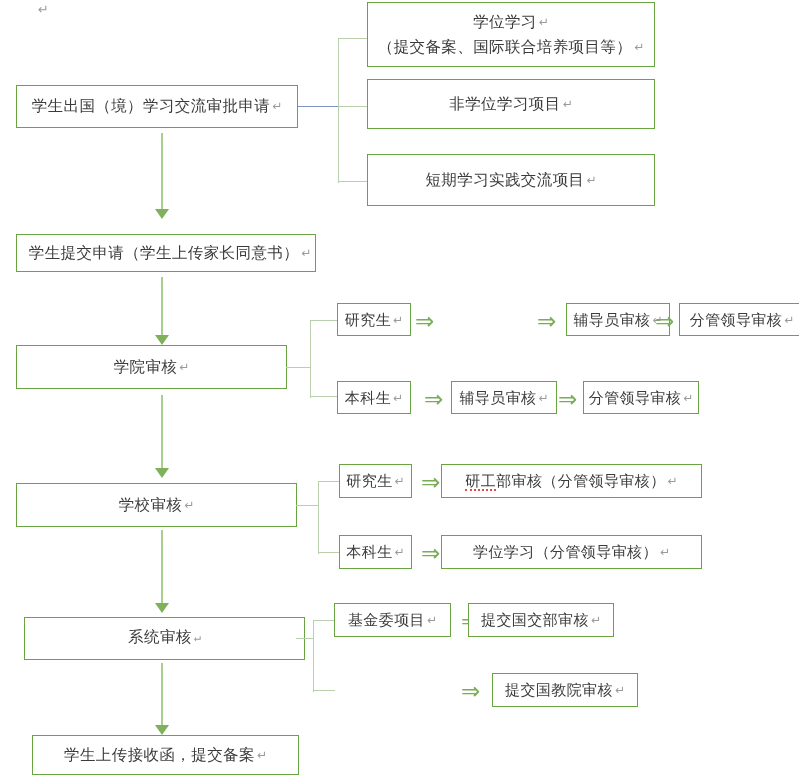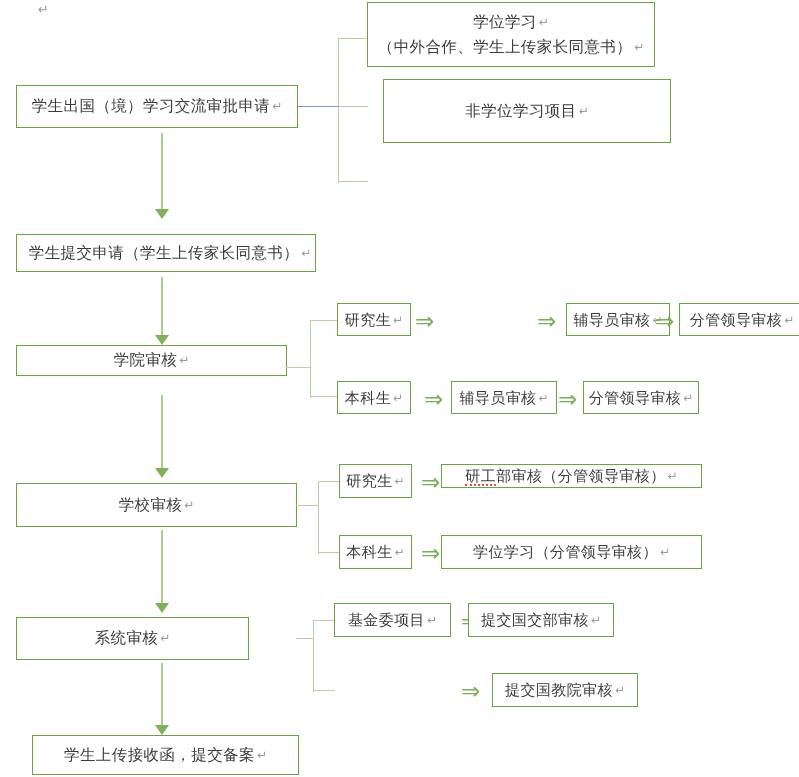--- a/index.html
+++ b/index.html
@@ -132,43 +132,46 @@
   <div class="bracket blue-in" style="left:338px; top:38px; width:30px; height:145px;">
     <div class="trunk"></div>
     <div class="in" style="left:-40px; top:68px; width:41px;"></div>
     <div class="out" style="left:0px; top:0px; width:30px;"></div>
     <div class="out" style="left:0px; top:68px; width:30px;"></div>
     <div class="out" style="left:0px; top:143px; width:30px;"></div>
   </div>
 
   <div class="box" style="left:367px; top:2px; width:288px; height:65px;">
     <span class="ln"><span>学位学习</span><span class="pil">↵</span></span>
-    <span class="ln"><span>（中外合作、学生上传家长同意书）</span><span class="pil">↵</span></span>
-  </div>
-
-  <div class="box" style="left:367px; top:79px; width:288px; height:64px;margin-left:16px;">
+    <span class="ln"><span>（提交备案、国际联合培养项目等）</span><span class="pil">↵</span></span>
+  </div>
+
+  <div class="box" style="left:367px; top:79px; width:288px; height:50px;">
     <span class="ln"><span>非学位学习项目</span><span class="pil">↵</span></span>
   </div>
 
+  <div class="box" style="left:367px; top:154px; width:288px; height:52px;">
+    <span class="ln"><span>短期学习实践交流项目</span><span class="pil">↵</span></span>
+  </div>
 
   <div class="vflow" style="left:155px; top:133px; height:86px;">
     <div class="stem" style="height:76px;"></div>
     <div class="head" style="top:76px;"></div>
   </div>
 
   <div class="box" style="left:16px; top:234px; width:300px; height:38px;padding-left:8px;">
     <span class="ln"><span>学生提交申请（学生上传家长同意书）</span><span class="pil">↵</span></span>
   </div>
 
   <div class="vflow" style="left:155px; top:277px; height:68px;">
     <div class="stem" style="height:58px;"></div>
     <div class="head" style="top:58px;"></div>
   </div>
 
-  <div class="box" style="left:16px; top:345px; width:271px; height:31px;">
+  <div class="box" style="left:16px; top:345px; width:271px; height:44px;">
     <span class="ln"><span>学院审核</span><span class="pil">↵</span></span>
   </div>
 
   <div class="bracket" style="left:310px; top:320px; width:28px; height:78px;">
     <div class="trunk"></div>
     <div class="in" style="left:-24px; top:47px; width:25px;"></div>
     <div class="out" style="left:0px; top:0px; width:28px;"></div>
     <div class="out" style="left:0px; top:76px; width:28px;"></div>
   </div>
 
@@ -210,38 +213,38 @@
     <div class="trunk"></div>
     <div class="in" style="left:-22px; top:24px; width:23px;"></div>
     <div class="out" style="left:0px; top:0px; width:22px;"></div>
     <div class="out" style="left:0px; top:71px; width:22px;"></div>
   </div>
 
   <div class="box small" style="left:339px; top:464px; width:73px; height:34px;">
     <span class="ln"><span>研究生</span><span class="pil">↵</span></span>
   </div>
   <span class="darrow" style="left:421px; top:471px;">⇒</span>
-  <div class="box small" style="left:441px; top:464px; width:261px; height:24px;align-items:center;">
+  <div class="box small" style="left:441px; top:464px; width:261px; height:34px;align-items:center;">
     <span class="ln"><span class="squig">研工</span><span>部审核（分管领导审核）</span><span class="pil">↵</span></span>
   </div>
 
   <div class="box small" style="left:339px; top:535px; width:73px; height:34px;">
     <span class="ln"><span>本科生</span><span class="pil">↵</span></span>
   </div>
   <span class="darrow" style="left:421px; top:542px;">⇒</span>
   <div class="box small" style="left:441px; top:535px; width:261px; height:34px;">
     <span class="ln"><span>学位学习（分管领导审核）</span><span class="pil">↵</span></span>
   </div>
 
   <div class="vflow" style="left:155px; top:530px; height:85px;">
     <div class="stem" style="height:73px;"></div>
     <div class="head" style="top:73px;"></div>
   </div>
 
-  <div class="box" style="left:16px; top:617px; width:233px; height:43px;">
+  <div class="box" style="left:24px; top:617px; width:281px; height:43px;font-family:Liberation Mono, monospace;">
     <span class="ln"><span>系统审核</span><span class="pil">↵</span></span>
   </div>
 
   <div class="bracket" style="left:313px; top:620px; width:22px; height:72px;">
     <div class="trunk"></div>
     <div class="in" style="left:-17px; top:18px; width:18px;"></div>
     <div class="out" style="left:0px; top:0px; width:22px;"></div>
     <div class="out" style="left:0px; top:70px; width:22px;"></div>
   </div>
 

